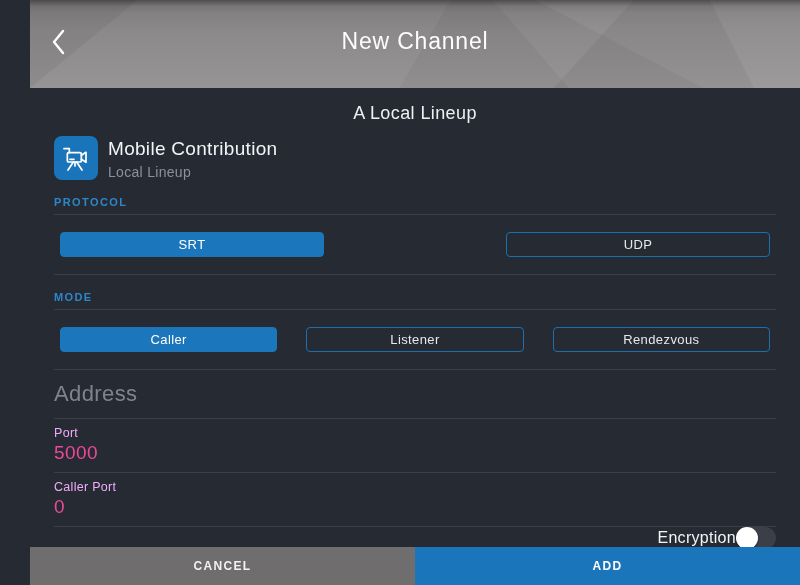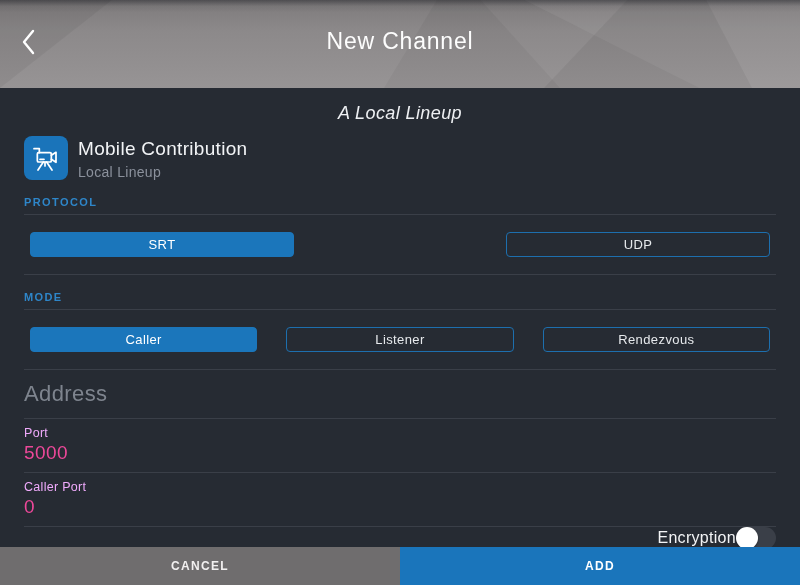--- a/index.html
+++ b/index.html
@@ -8,20 +8,21 @@
 
   .app {
     position: relative;
     width: 800px;
     height: 585px;
     margin: 0 auto;
     background: #262b33;
     overflow: hidden;
     display: flex;
     flex-direction: column;
+    padding-left: 30px;
   }
 
   
   .header {
     position: relative;
     height: 88px;
     flex: 0 0 88px;
     background: linear-gradient(180deg, #7d7a7b 0%, #8c898a 35%, #979495 100%);
     overflow: hidden;
   }
@@ -58,21 +59,20 @@
   
   .main { flex: 1 1 auto; display: flex; flex-direction: column; overflow: hidden; }
 
   .page-title {
     margin-top: 15px;
     text-align: center;
     color: #eef0f3;
     font-size: 18px;
     font-weight: 400;
     letter-spacing: 0.4px;
-    font-style: italic;
   }
 
   .channel-row {
     display: flex;
     align-items: flex-end;
     gap: 10px;
     margin: 12px 24px 0 24px;
   }
   .channel-icon {
     width: 44px; height: 44px;

